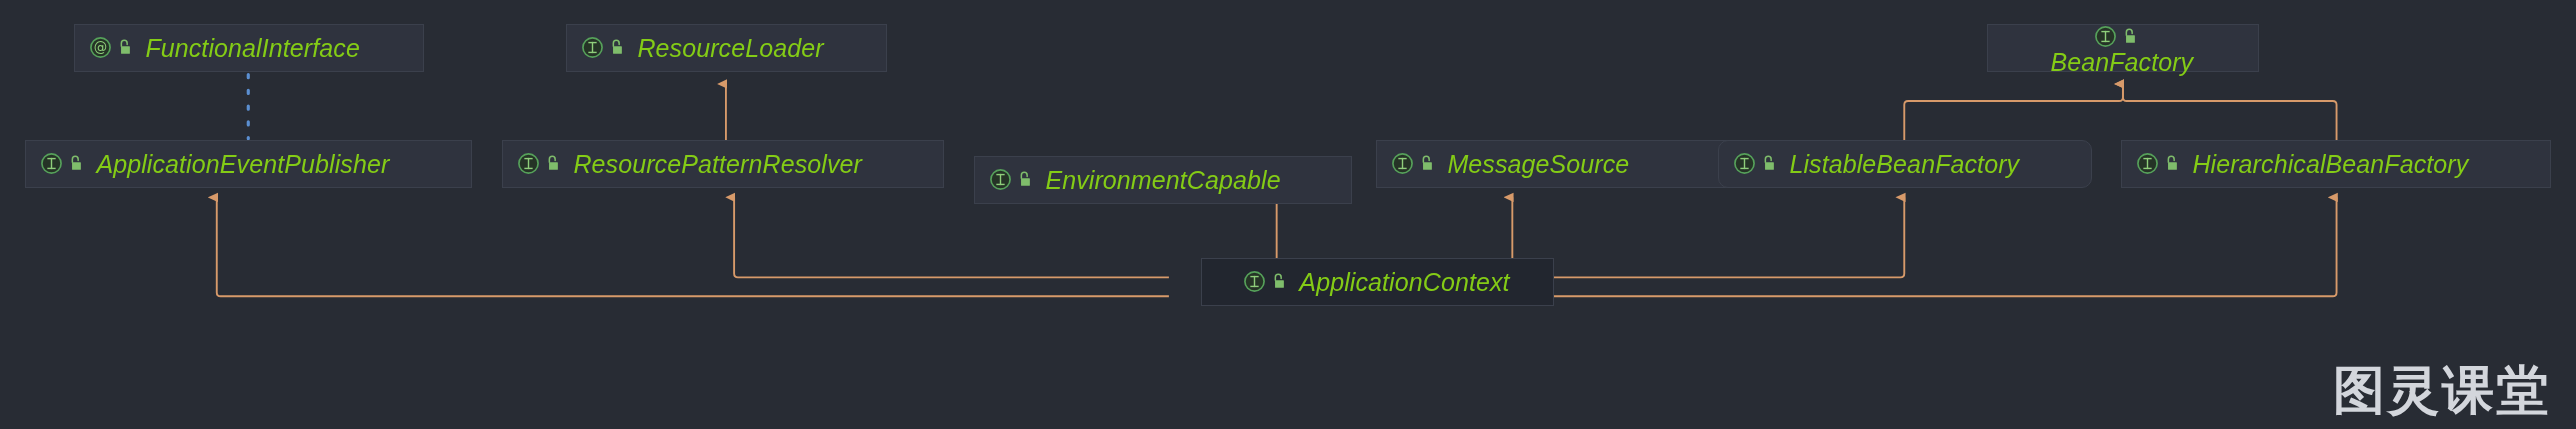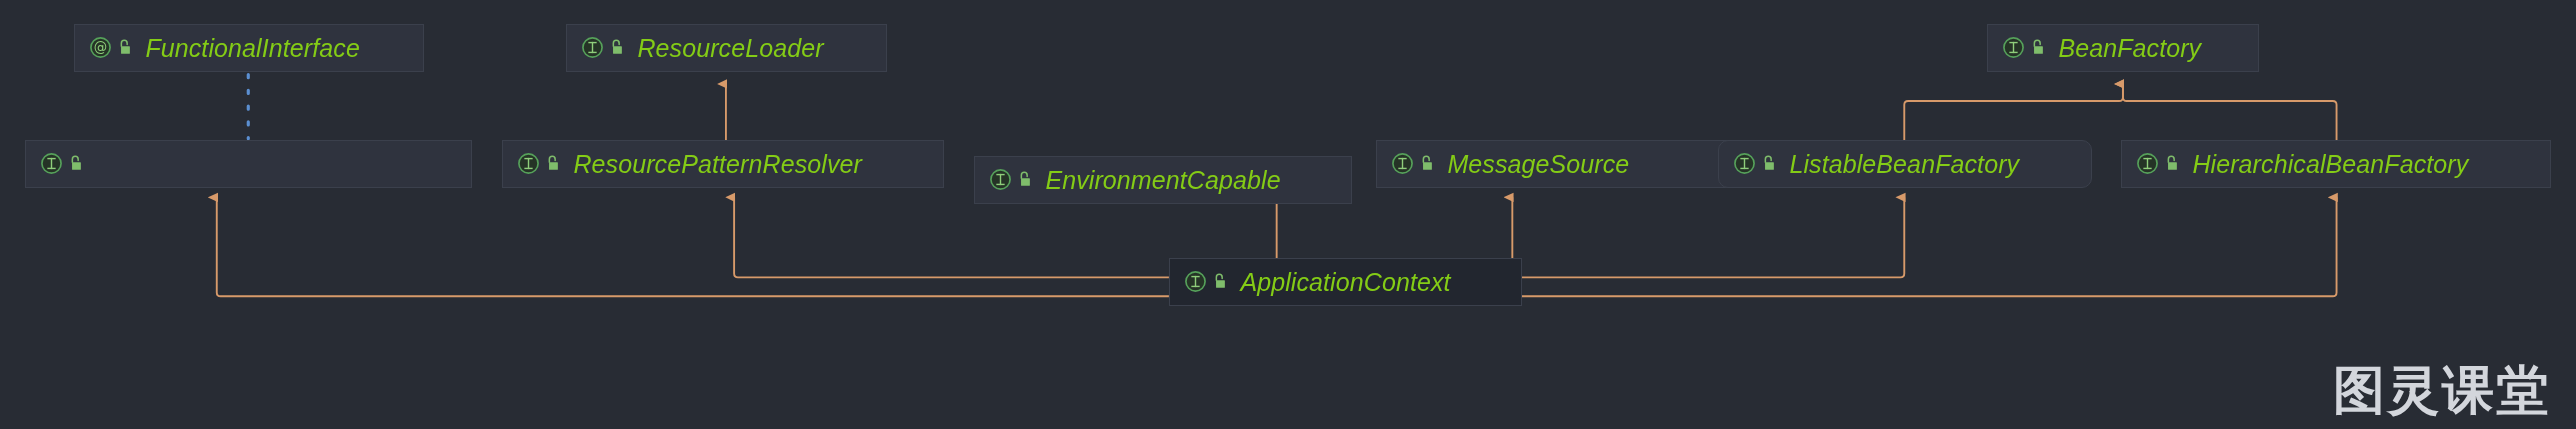--- a/index.html
+++ b/index.html
@@ -140,21 +140,21 @@
             <rect x="16.9" y="9.2" width="2.2" height="17.6" fill="#8fce7a"></rect>
             <rect x="11.5" y="24.6" width="13" height="2.2" fill="#8fce7a"></rect>
           </svg></span>
       <span class="lock-icon-slot"><svg class="lock-icon" viewBox="0 0 26 30" xmlns="http://www.w3.org/2000/svg">
             <path d="M8.5,13 L8.5,8.2 A4.6,4.6 0 0 1 17.7,8.2 L17.7,10.2" fill="none" stroke="#7fbd6b" stroke-width="2.4" stroke-linecap="round"></path>
             <rect x="8" y="13" width="14" height="12" rx="1" fill="#7fbd6b"></rect>
           </svg></span>
     </span>
     <span class="node-label">ResourceLoader</span>
   </div>
-    <div class="node" style="left: 1987px; top: 24px; width: 272px; height: 48px;">
+    <div class="node" style="left: 1987px; top: 24px; width: 272px; height: 48px; flex-direction: column;">
     <span class="node-icon-group">
       <span class="type-icon-slot"><svg class="type-icon" viewBox="0 0 36 36" xmlns="http://www.w3.org/2000/svg">
             <circle cx="18" cy="18" r="15" fill="#253326" stroke="#56a15a" stroke-width="2.6"></circle>
             <rect x="11.5" y="9.2" width="13" height="2.2" fill="#8fce7a"></rect>
             <rect x="16.9" y="9.2" width="2.2" height="17.6" fill="#8fce7a"></rect>
             <rect x="11.5" y="24.6" width="13" height="2.2" fill="#8fce7a"></rect>
           </svg></span>
       <span class="lock-icon-slot"><svg class="lock-icon" viewBox="0 0 26 30" xmlns="http://www.w3.org/2000/svg">
             <path d="M8.5,13 L8.5,8.2 A4.6,4.6 0 0 1 17.7,8.2 L17.7,10.2" fill="none" stroke="#7fbd6b" stroke-width="2.4" stroke-linecap="round"></path>
             <rect x="8" y="13" width="14" height="12" rx="1" fill="#7fbd6b"></rect>
@@ -168,20 +168,21 @@
             <circle cx="18" cy="18" r="15" fill="#253326" stroke="#56a15a" stroke-width="2.6"></circle>
             <rect x="11.5" y="9.2" width="13" height="2.2" fill="#8fce7a"></rect>
             <rect x="16.9" y="9.2" width="2.2" height="17.6" fill="#8fce7a"></rect>
             <rect x="11.5" y="24.6" width="13" height="2.2" fill="#8fce7a"></rect>
           </svg></span>
       <span class="lock-icon-slot"><svg class="lock-icon" viewBox="0 0 26 30" xmlns="http://www.w3.org/2000/svg">
             <path d="M8.5,13 L8.5,8.2 A4.6,4.6 0 0 1 17.7,8.2 L17.7,10.2" fill="none" stroke="#7fbd6b" stroke-width="2.4" stroke-linecap="round"></path>
             <rect x="8" y="13" width="14" height="12" rx="1" fill="#7fbd6b"></rect>
           </svg></span>
     </span>
+    <span class="node-label">ApplicationEventPublisher</span>
   </div>
     <div class="node" style="left: 502px; top: 140px; width: 442px; height: 48px;">
     <span class="node-icon-group">
       <span class="type-icon-slot"><svg class="type-icon" viewBox="0 0 36 36" xmlns="http://www.w3.org/2000/svg">
             <circle cx="18" cy="18" r="15" fill="#253326" stroke="#56a15a" stroke-width="2.6"></circle>
             <rect x="11.5" y="9.2" width="13" height="2.2" fill="#8fce7a"></rect>
             <rect x="16.9" y="9.2" width="2.2" height="17.6" fill="#8fce7a"></rect>
             <rect x="11.5" y="24.6" width="13" height="2.2" fill="#8fce7a"></rect>
           </svg></span>
       <span class="lock-icon-slot"><svg class="lock-icon" viewBox="0 0 26 30" xmlns="http://www.w3.org/2000/svg">
@@ -244,21 +245,21 @@
             <rect x="16.9" y="9.2" width="2.2" height="17.6" fill="#8fce7a"></rect>
             <rect x="11.5" y="24.6" width="13" height="2.2" fill="#8fce7a"></rect>
           </svg></span>
       <span class="lock-icon-slot"><svg class="lock-icon" viewBox="0 0 26 30" xmlns="http://www.w3.org/2000/svg">
             <path d="M8.5,13 L8.5,8.2 A4.6,4.6 0 0 1 17.7,8.2 L17.7,10.2" fill="none" stroke="#7fbd6b" stroke-width="2.4" stroke-linecap="round"></path>
             <rect x="8" y="13" width="14" height="12" rx="1" fill="#7fbd6b"></rect>
           </svg></span>
     </span>
     <span class="node-label">HierarchicalBeanFactory</span>
   </div>
-    <div class="node selected" style="left: 1169px; top: 258px; width: 353px; height: 48px;">
+    <div class="node selected" style="left: 1201px; top: 258px; width: 353px; height: 48px; justify-content: center;">
     <span class="node-icon-group">
       <span class="type-icon-slot"><svg class="type-icon" viewBox="0 0 36 36" xmlns="http://www.w3.org/2000/svg">
             <circle cx="18" cy="18" r="15" fill="#253326" stroke="#56a15a" stroke-width="2.6"></circle>
             <rect x="11.5" y="9.2" width="13" height="2.2" fill="#8fce7a"></rect>
             <rect x="16.9" y="9.2" width="2.2" height="17.6" fill="#8fce7a"></rect>
             <rect x="11.5" y="24.6" width="13" height="2.2" fill="#8fce7a"></rect>
           </svg></span>
       <span class="lock-icon-slot"><svg class="lock-icon" viewBox="0 0 26 30" xmlns="http://www.w3.org/2000/svg">
             <path d="M8.5,13 L8.5,8.2 A4.6,4.6 0 0 1 17.7,8.2 L17.7,10.2" fill="none" stroke="#7fbd6b" stroke-width="2.4" stroke-linecap="round"></path>
             <rect x="8" y="13" width="14" height="12" rx="1" fill="#7fbd6b"></rect>

